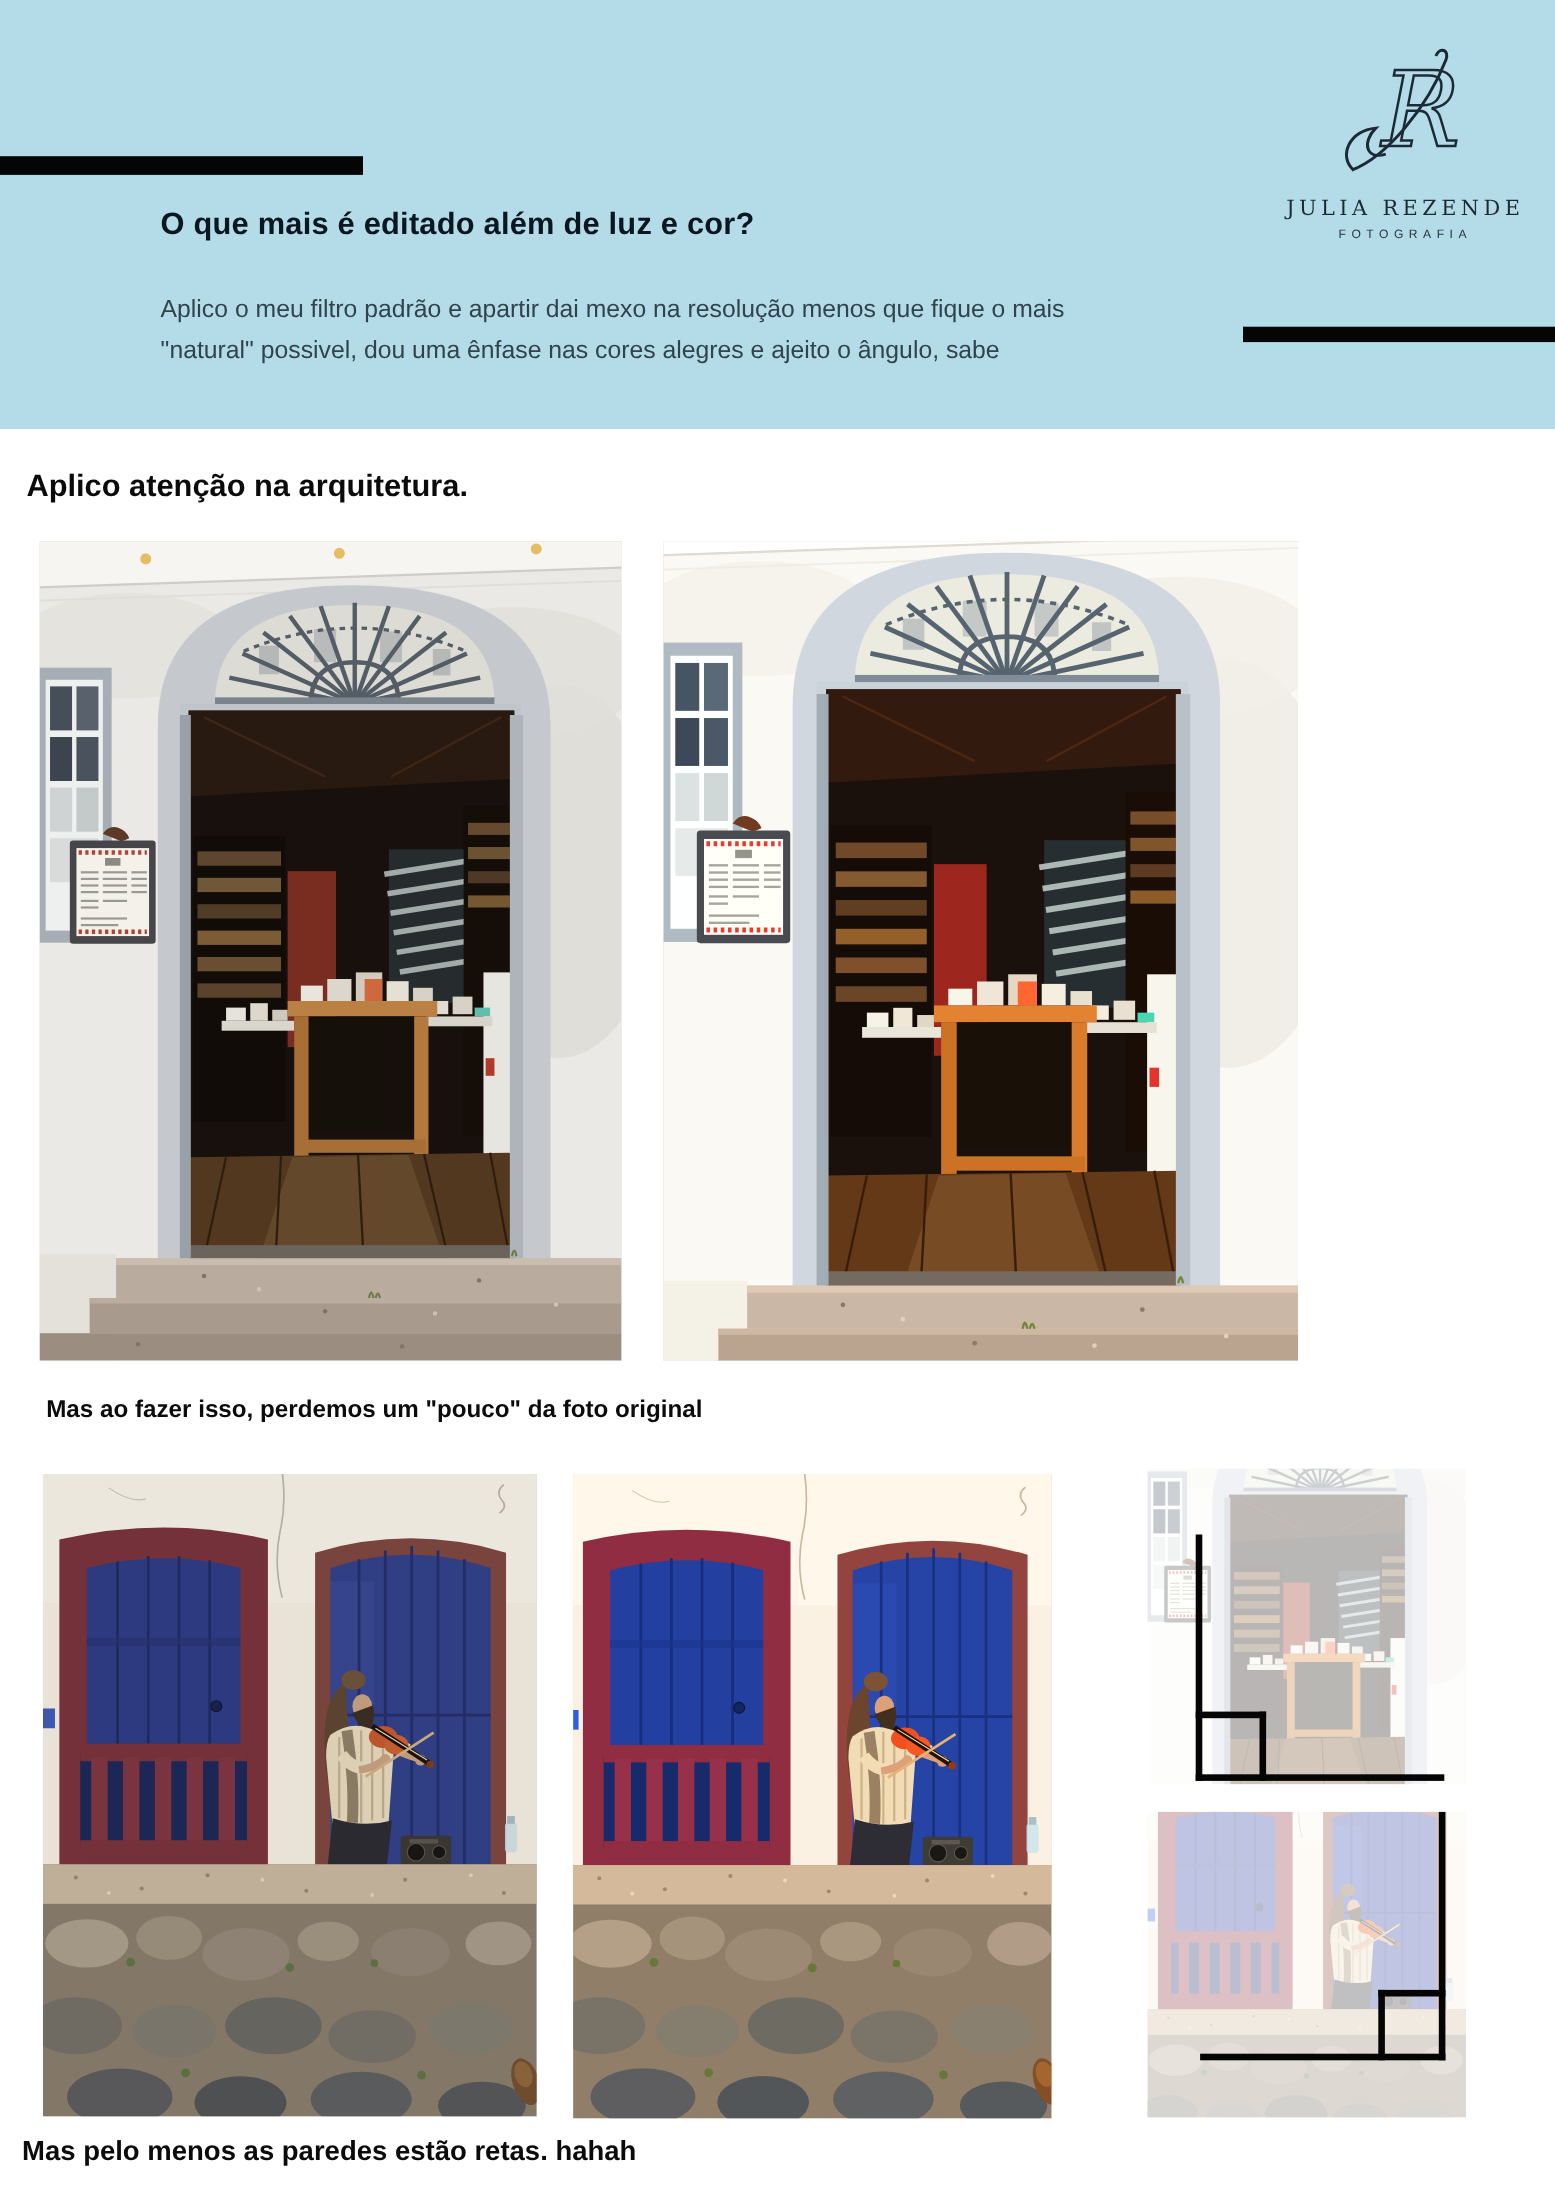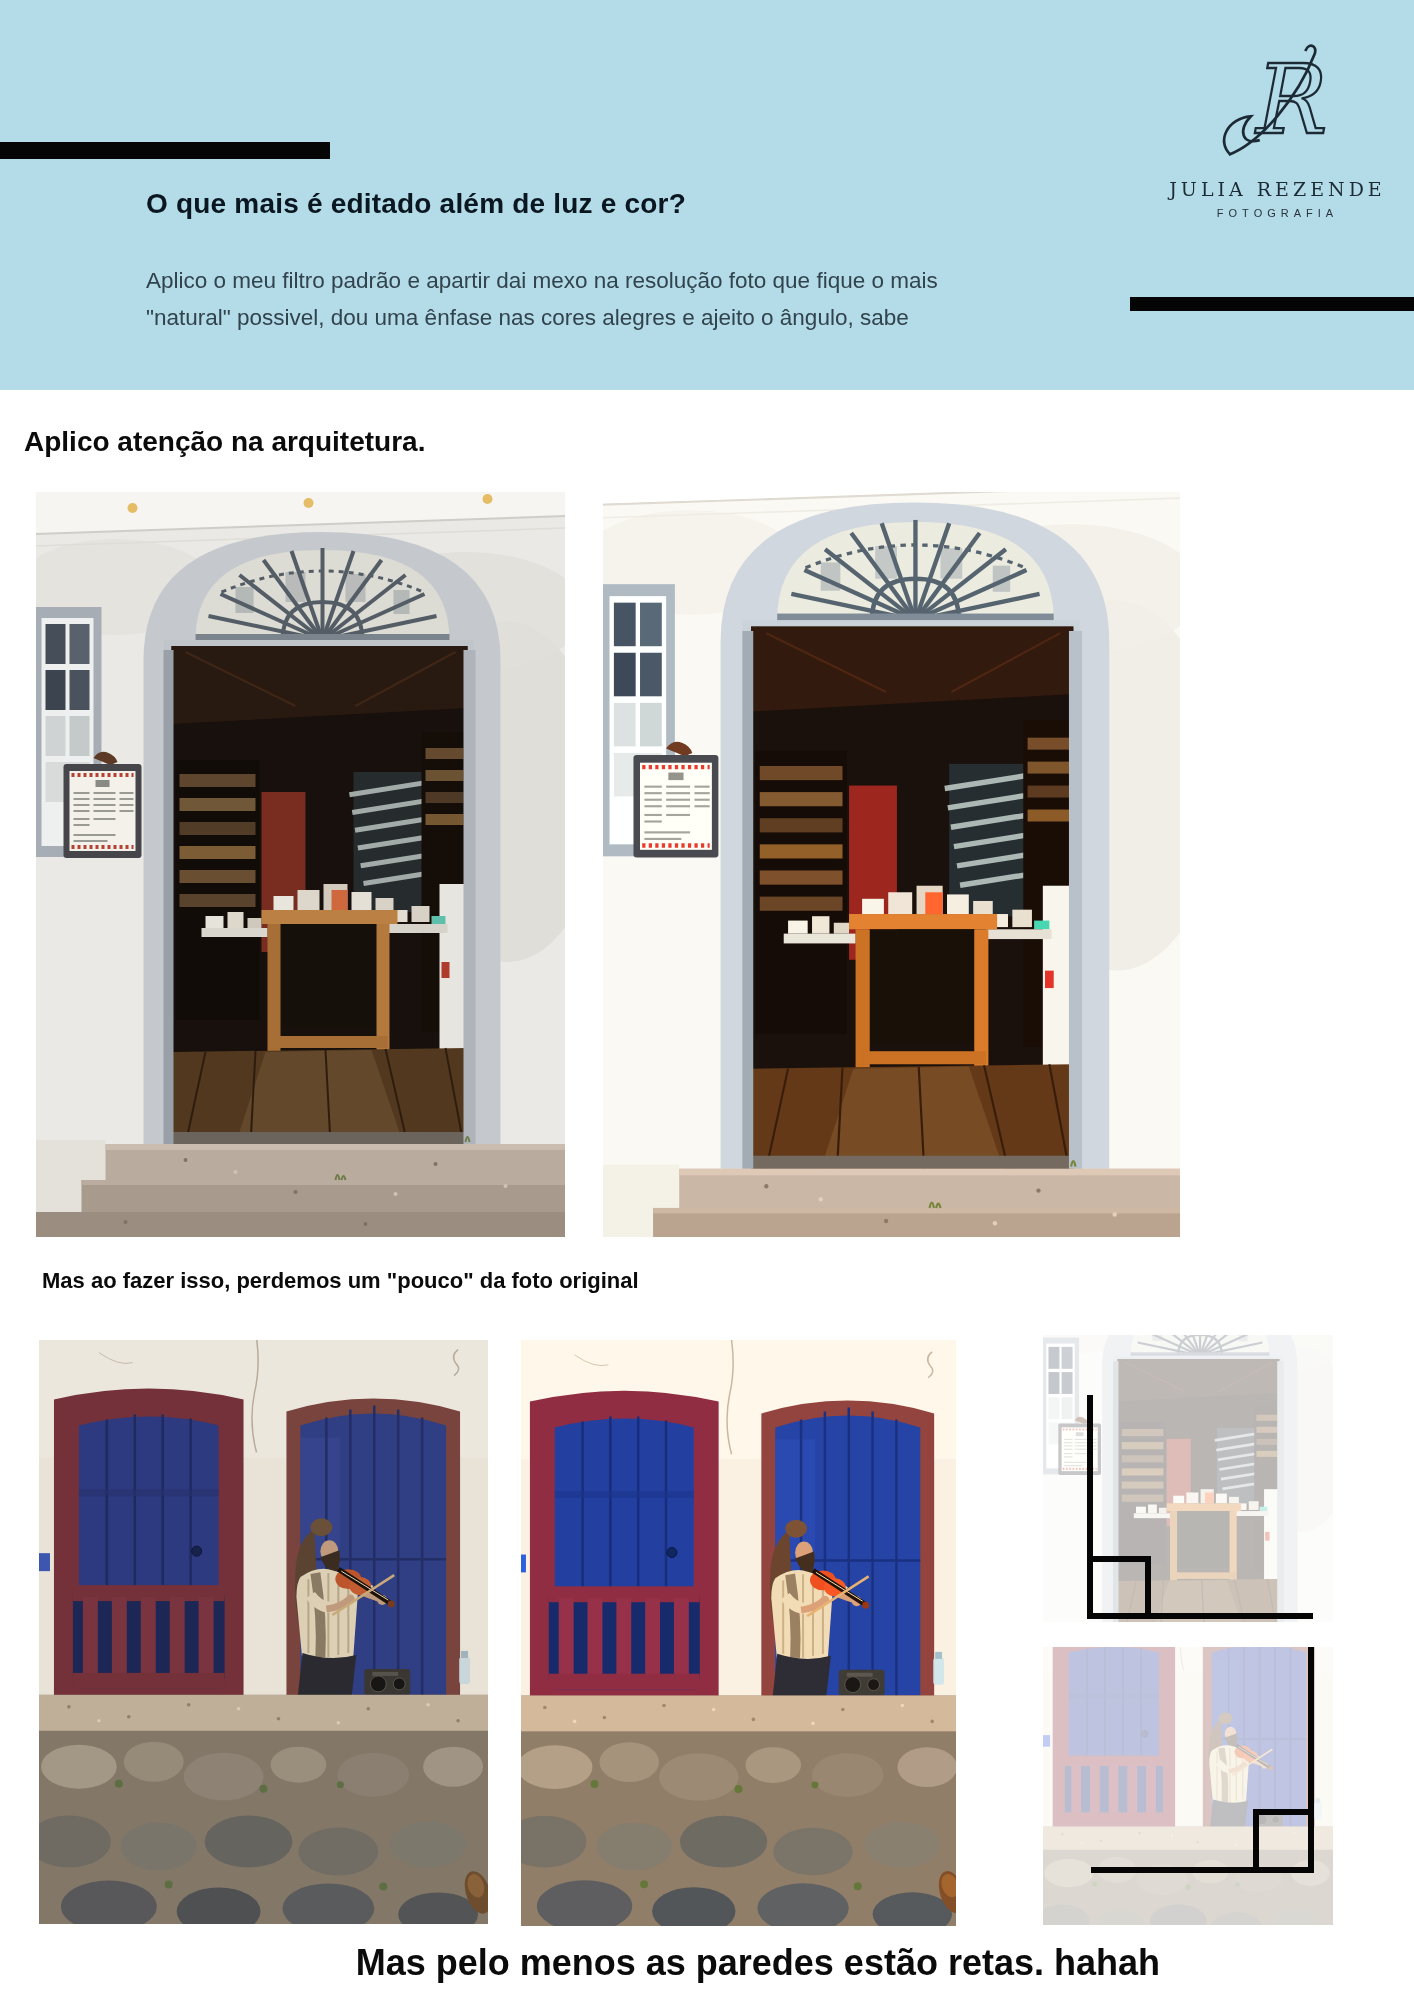--- a/index.html
+++ b/index.html
@@ -16,21 +16,21 @@
 
   
   #logo{left:1150px;top:40px;width:255px;height:190px;text-align:center;color:#1c2a35;}
   #logo-mono{display:block;margin:0 auto;}
   #logo-name{font-family:"DejaVu Serif",serif;font-size:19px;letter-spacing:4px;margin-top:16px;white-space:nowrap;}
   #logo-sub{font-size:11px;letter-spacing:5px;color:#2a333c;margin-top:7px;}
 
   .section-heading{font-weight:700;color:#0b0b0b;}
   #heading-arch{left:24px;top:426px;font-size:28px;}
   #heading-tradeoff{left:42px;top:1268px;font-size:22px;}
-  #footer-caption{left:20px;top:1942px;width:1140px;text-align:right;font-size:36px;font-weight:700;color:#0b0b0b;}
+  #footer-caption{left:20px;top:1942px;width:1140px;text-align:left;font-size:25px;font-weight:700;color:#0b0b0b;}
 
   .photo{position:absolute;overflow:hidden;background:#ddd;}
   .photo svg{display:block;width:100%;height:100%;}
   .edited{filter:saturate(1.32) brightness(1.07) hue-rotate(-4deg);}
   .original{filter:saturate(.96);}
   .faded-wrap{position:absolute;background:#ffffff;overflow:hidden;}
   .faded-wrap svg.scene{opacity:.30;filter:saturate(1.25) brightness(1.06);}
   .cropmark{position:absolute;background:#050505;}
 </style>
 </head>
@@ -338,21 +338,21 @@
       <text x="46" y="102" font-family="DejaVu Serif, serif" font-style="italic" font-size="104" fill="none" stroke="#1c2a35" stroke-width="2.5">R</text>
       <path d="M16 126 C 52 112, 92 62, 110 16 C 114 6, 104 2, 100 12" stroke="#1c2a35" stroke-width="3" fill="none"></path>
       <path d="M18 126 C 2 112, 14 86, 40 84 C 26 98, 30 116, 50 110" stroke="#1c2a35" stroke-width="3" fill="none"></path>
     </svg>
     <div id="logo-name">JULIA REZENDE</div>
     <div id="logo-sub">FOTOGRAFIA</div>
   </div>
 
   <div id="intro-heading" class="abs">O que mais é editado além de luz e cor?</div>
   <div id="intro-paragraph" class="abs">
-    <div>Aplico o meu filtro padrão e apartir dai mexo na resolução foto que fique o mais</div>
+    <div>Aplico o meu filtro padrão e apartir dai mexo na resolução menos que fique o mais</div>
     <div>"natural" possivel, dou uma ênfase nas cores alegres e ajeito o ângulo, sabe</div>
   </div>
 
   <div id="heading-arch" class="abs section-heading">Aplico atenção na arquitetura.</div>
 
   <div class="photo" style="left:36px;top:492px;width:529px;height:745px;">
     <svg class="original" viewBox="0 0 530 745" preserveAspectRatio="xMidYMid slice">
         <use href="#sym-bookstore"></use>
       </svg>
   </div>

